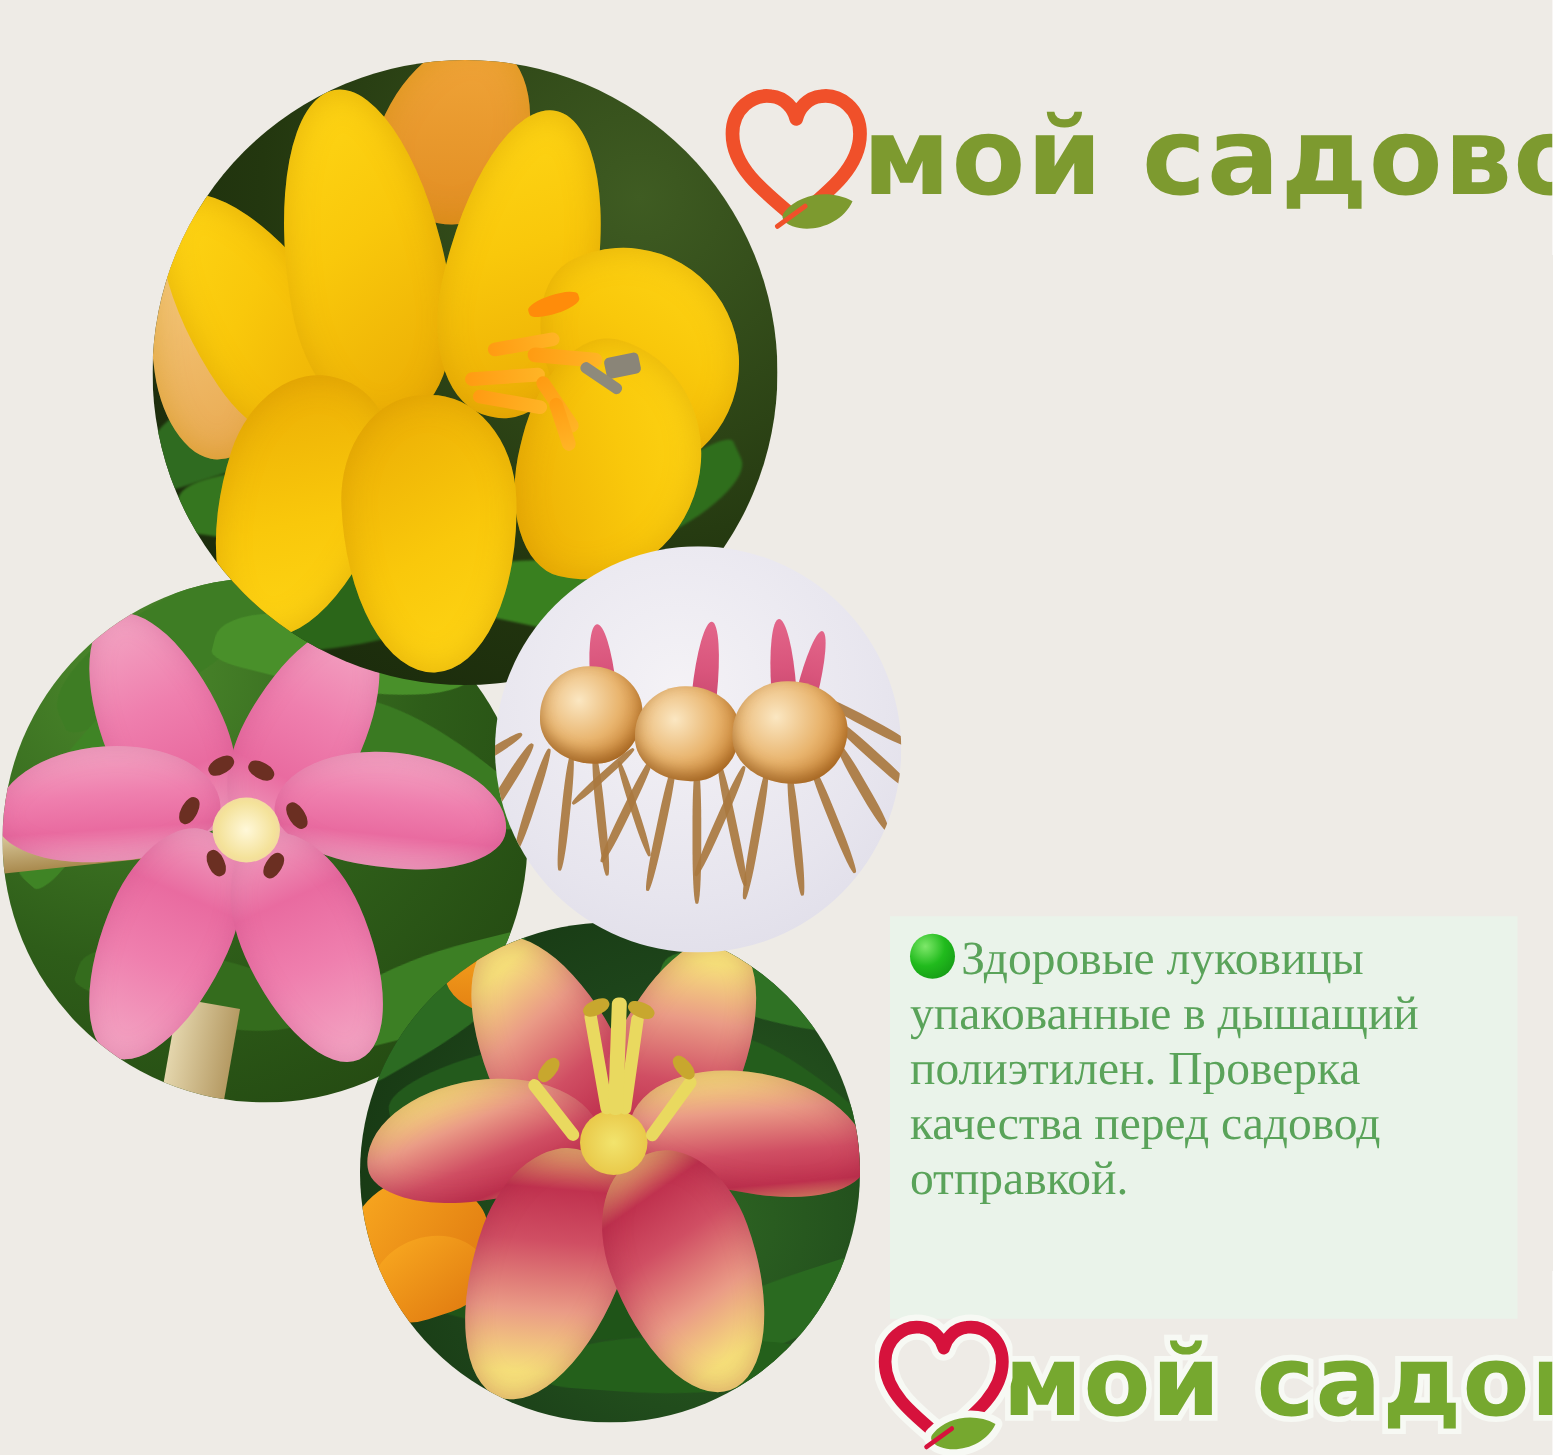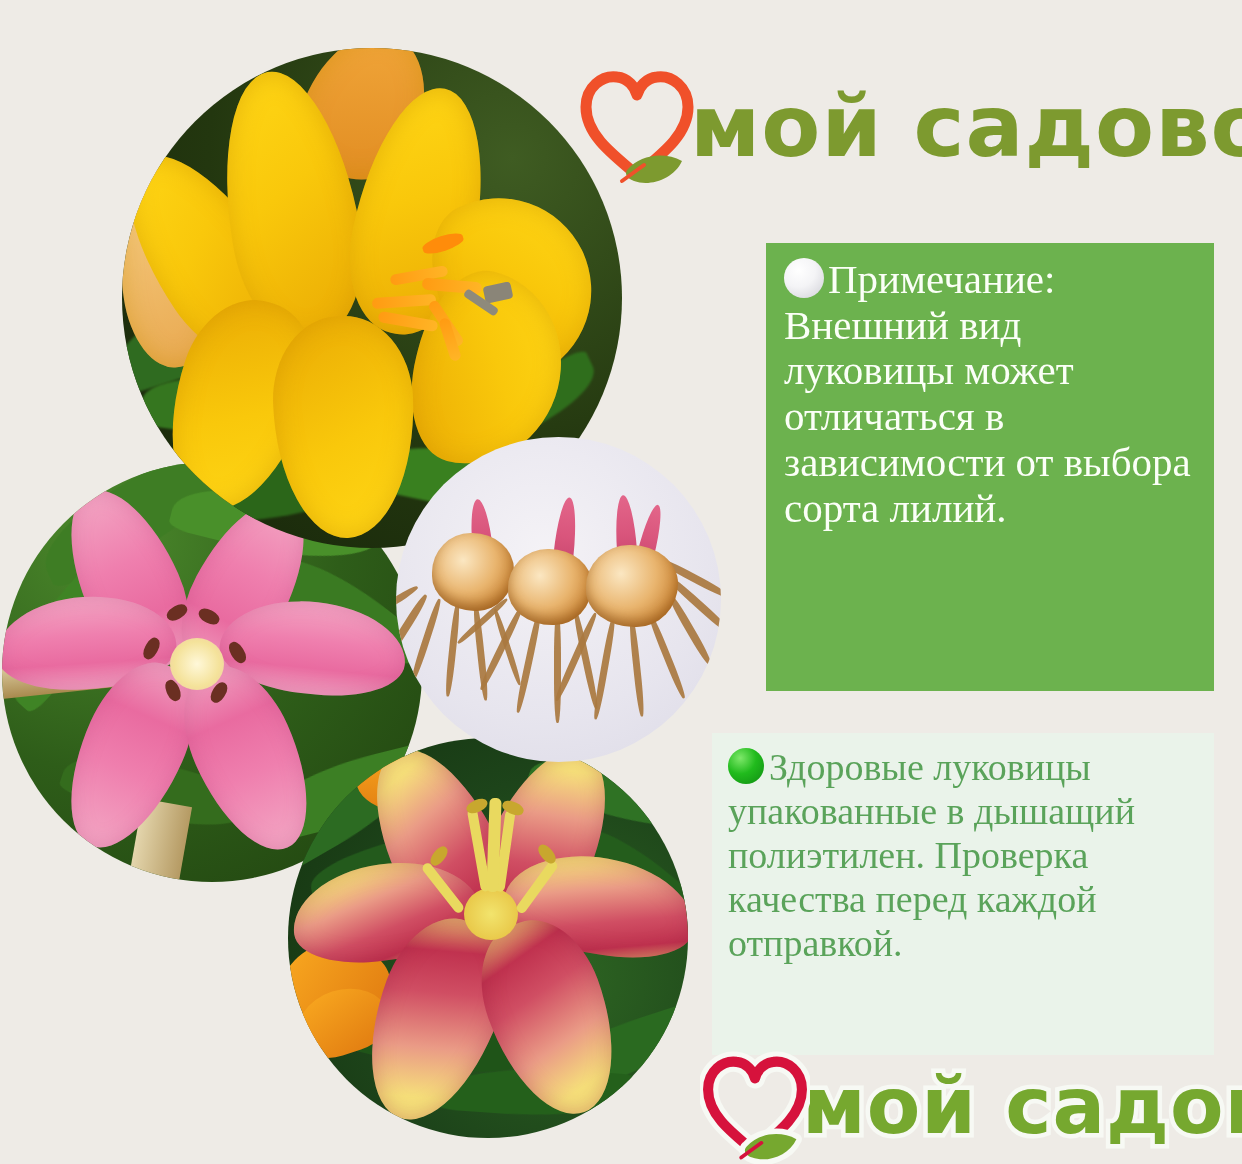--- a/index.html
+++ b/index.html
@@ -337,26 +337,23 @@
         </g>
         <g>
           <path d="M50 106 C 62 92, 86 88, 104 98 C 96 116, 72 124, 56 118 C 48 115, 46 110, 50 106 Z" fill="#7D9A2F"></path>
           <path d="M44 118 L 66 102" stroke="#F0502A" stroke-width="4" stroke-linecap="round" fill="none"></path>
         </g>
       </svg>
     </div>
     <span class="logo-word">мой садовод</span>
   </div>
 
-  <div id="notice-box">
-    <p class="notice-text"><span class="dot-white"></span><span>Примечание: Внешний вид луковицы может отличаться в зависимости от выбора сорта лилий.</span></p>
-  </div>
 
   <div id="quality-box">
-    <p class="quality-text"><span class="dot-green"></span><span>Здоровые луковицы упакованные в дышащий полиэтилен. Проверка качества перед каждой отправкой.</span></p>
+    <p class="quality-text"><span class="dot-green"></span><span>Здоровые луковицы упакованные в дышащий полиэтилен. Проверка качества перед садовод отправкой.</span></p>
   </div>
 
   <div id="logo-bottom">
     <div class="logo-mark">
       <svg viewBox="0 0 118 125" width="110" height="115" aria-hidden="true">
         <g>
           <path d="M59 112 C 30 88, 8 70, 8 44 C 8 24, 24 12, 39 14 C 50 15, 57 24, 59 32 C 61 24, 68 15, 79 14 C 94 12, 110 24, 110 44 C 110 70, 88 88, 59 112 Z" fill="none" stroke="#F7F9F4" stroke-width="22" stroke-linecap="round" stroke-linejoin="round"></path>
           <path d="M59 112 C 30 88, 8 70, 8 44 C 8 24, 24 12, 39 14 C 50 15, 57 24, 59 32 C 61 24, 68 15, 79 14 C 94 12, 110 24, 110 44 C 110 70, 88 88, 59 112 Z" fill="none" stroke="#D6123C" stroke-width="11" stroke-linecap="round" stroke-linejoin="round"></path>
         </g>
         <g>

